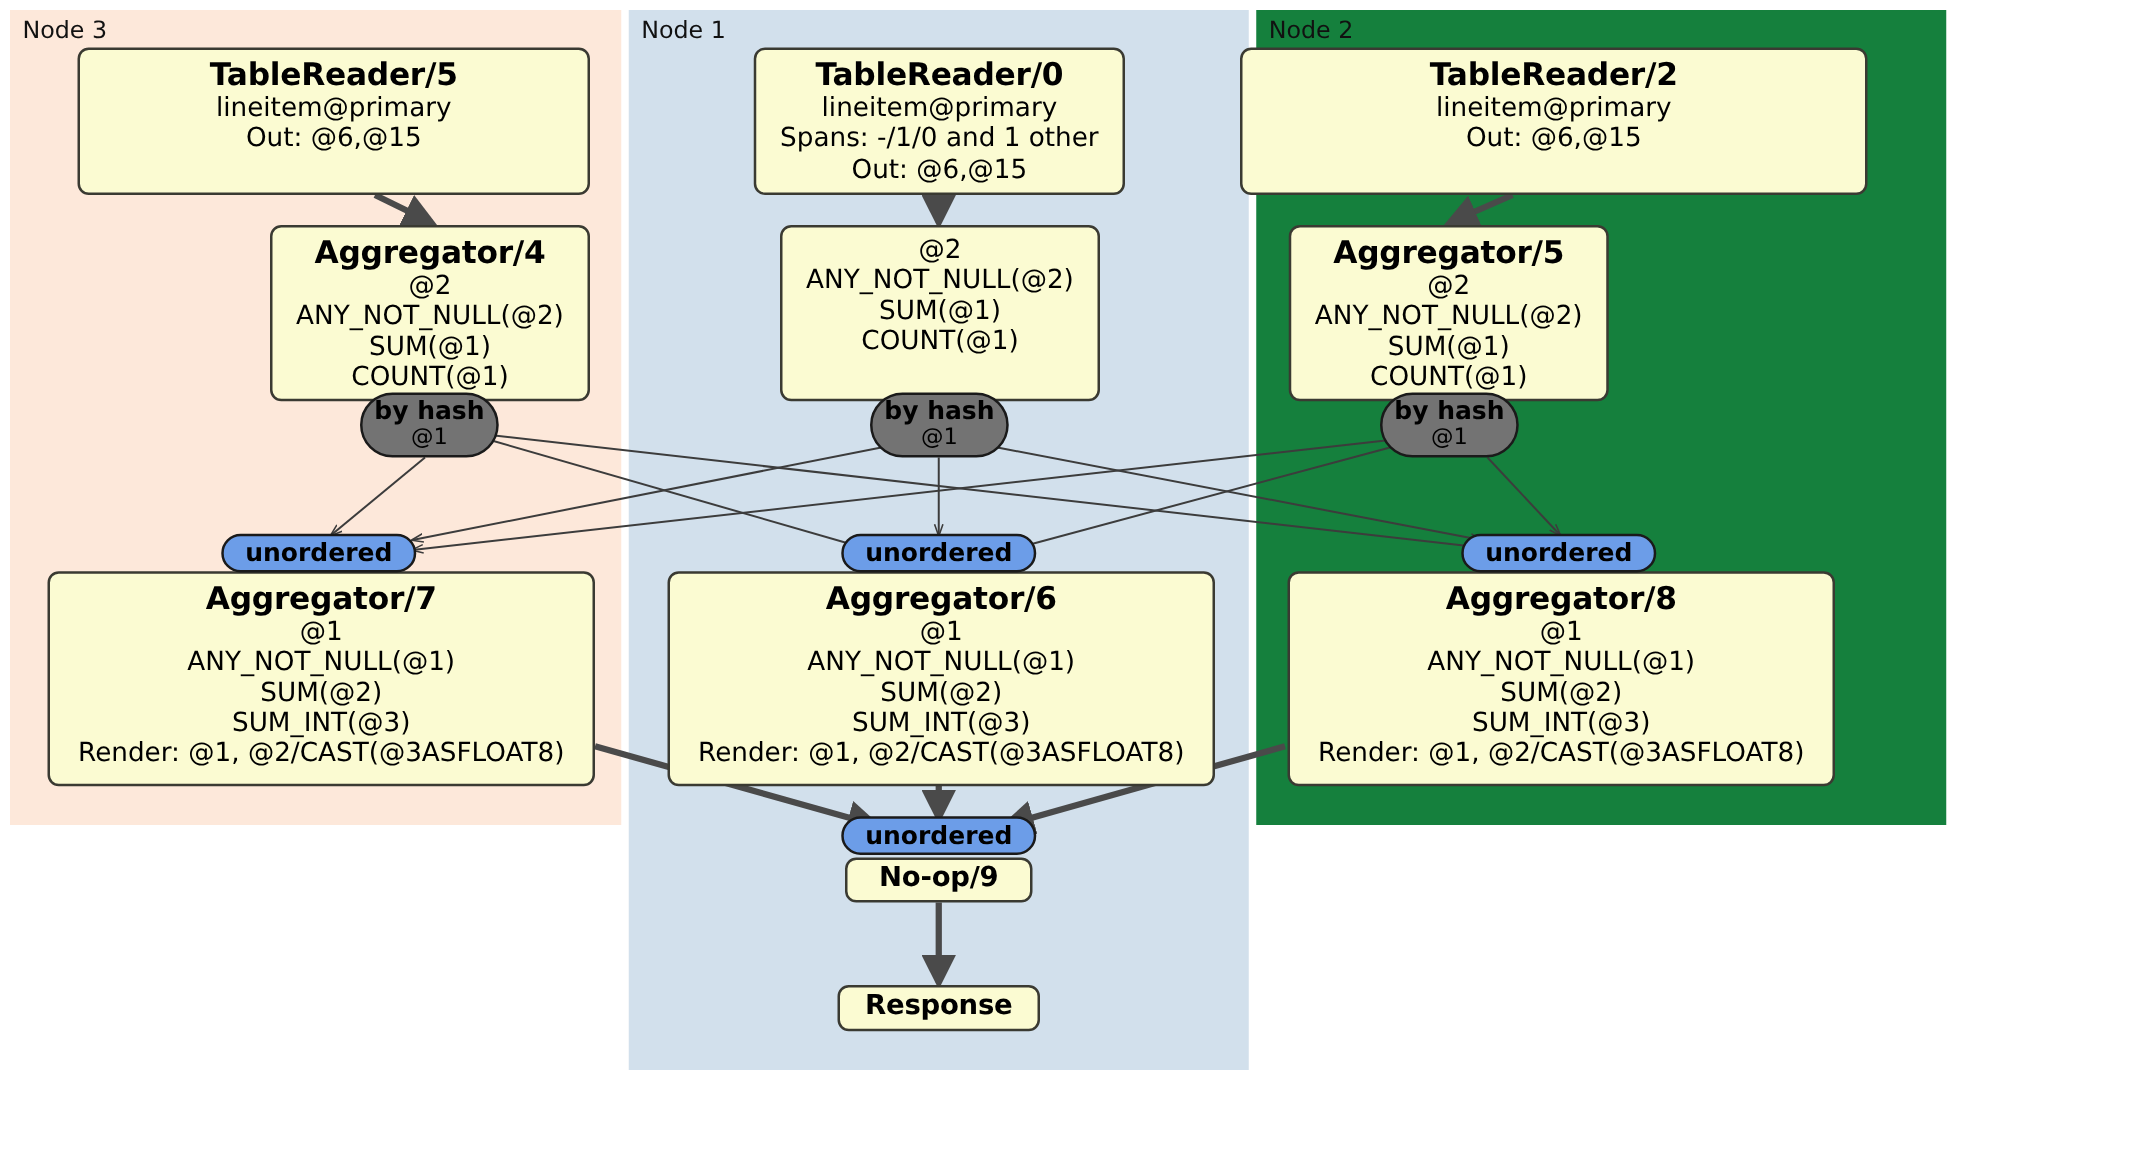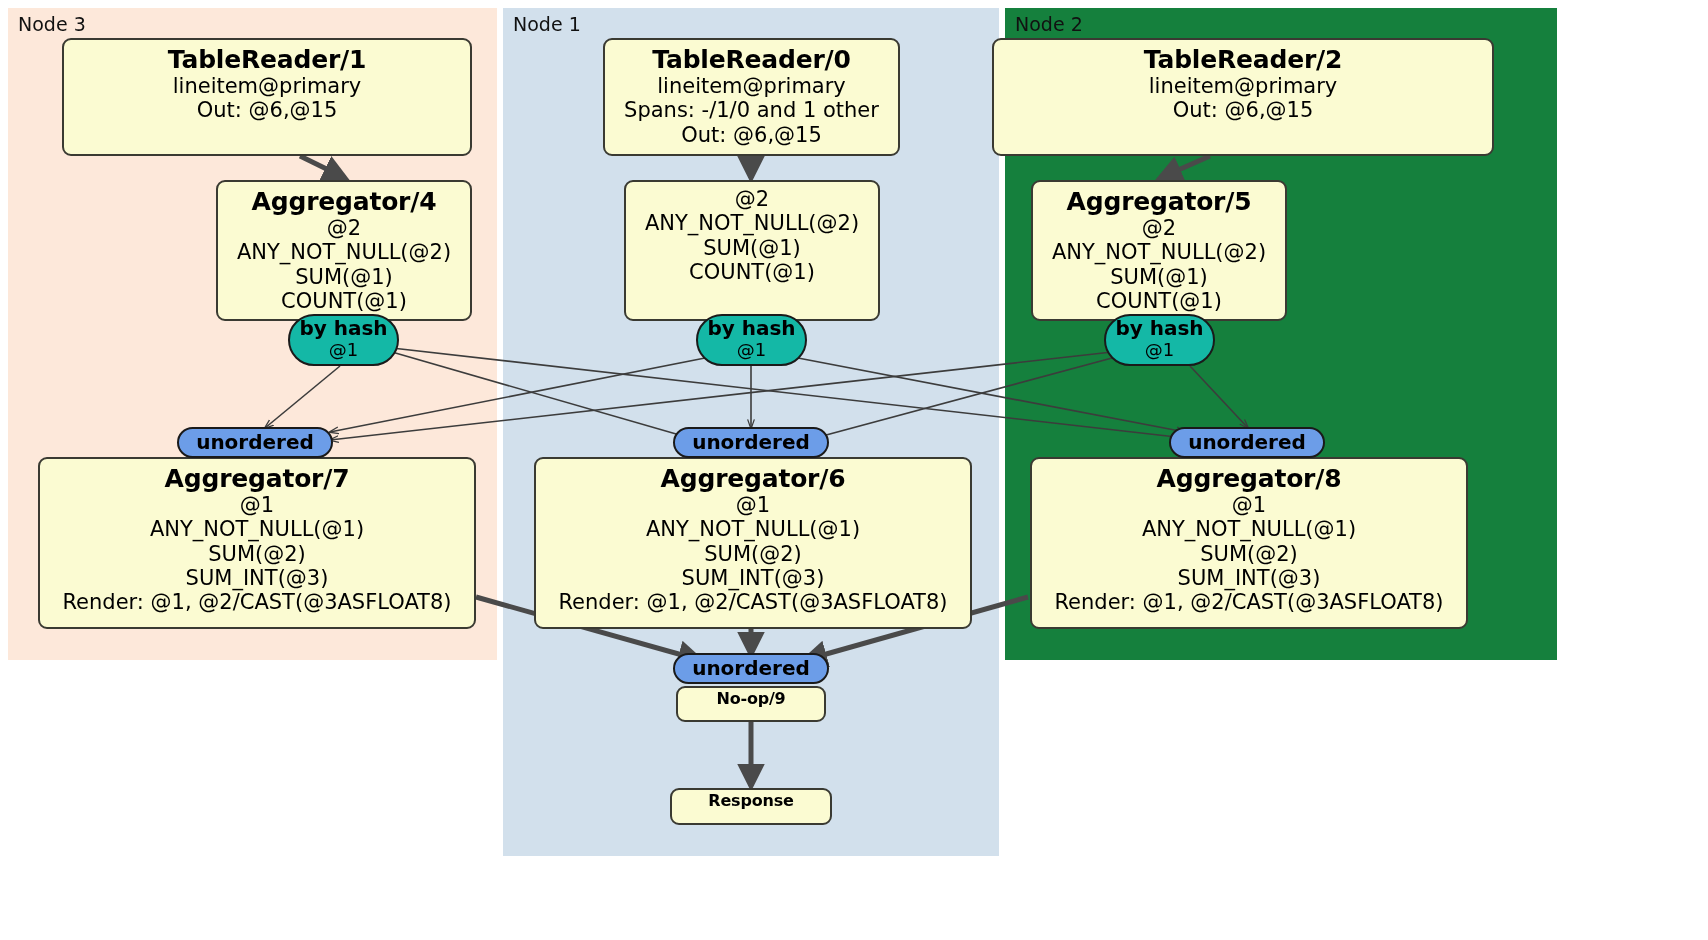--- a/index.html
+++ b/index.html
@@ -49,35 +49,35 @@
     font-weight: bold;
     font-size: 25px;
     letter-spacing: -0.2px;
     white-space: nowrap;
   }
   .proc .line {
     font-size: 21px;
     white-space: nowrap;
   }
   .proc.small .title {
-    font-size: 16px;
+    font-size: 22px;
   }
   
   .badge {
     position: absolute;
     box-sizing: border-box;
     border: 2px solid #1a1a1a;
     border-radius: 999px;
     text-align: center;
     z-index: 8;
     line-height: 1.08;
     padding-top: 2px;
   }
   .badge.hash {
-    background: #14b8a6;
+    background: #737373;
   }
   .badge.unordered {
     background: #6c9de8;
   }
   .badge .b-title {
     font-weight: bold;
     font-size: 20px;
     white-space: nowrap;
     color: #000000;
   }
@@ -145,21 +145,21 @@
     <path d="M 1247 456 L 1247 460" stroke="#3c3c3c" stroke-width="1.6" fill="none"></path>
 
     <path d="M 476 597 L 700 660" stroke="#4a4a4a" stroke-width="5" fill="none" marker-end="url(#arrowThick)"></path>
     <path d="M 751 628 L 751 654" stroke="#4a4a4a" stroke-width="5" fill="none" marker-end="url(#arrowThick)"></path>
     <path d="M 1028 597 L 805 660" stroke="#4a4a4a" stroke-width="5" fill="none" marker-end="url(#arrowThick)"></path>
 
     <path d="M 751 722 L 751 786" stroke="#4a4a4a" stroke-width="5" fill="none" marker-end="url(#arrowThick)"></path>
   </svg>
 
   <div class="proc" style="left:62px; top:38px; width:410px; height:118px;">
-    <div class="title">TableReader/1</div>
+    <div class="title">TableReader/5</div>
     <div class="line">lineitem@primary</div>
     <div class="line">Out: @6,@15</div>
   </div>
 
   <div class="proc" style="left:603px; top:38px; width:297px; height:118px;">
     <div class="title">TableReader/0</div>
     <div class="line">lineitem@primary</div>
     <div class="line">Spans: -/1/0 and 1 other</div>
     <div class="line">Out: @6,@15</div>
   </div>

